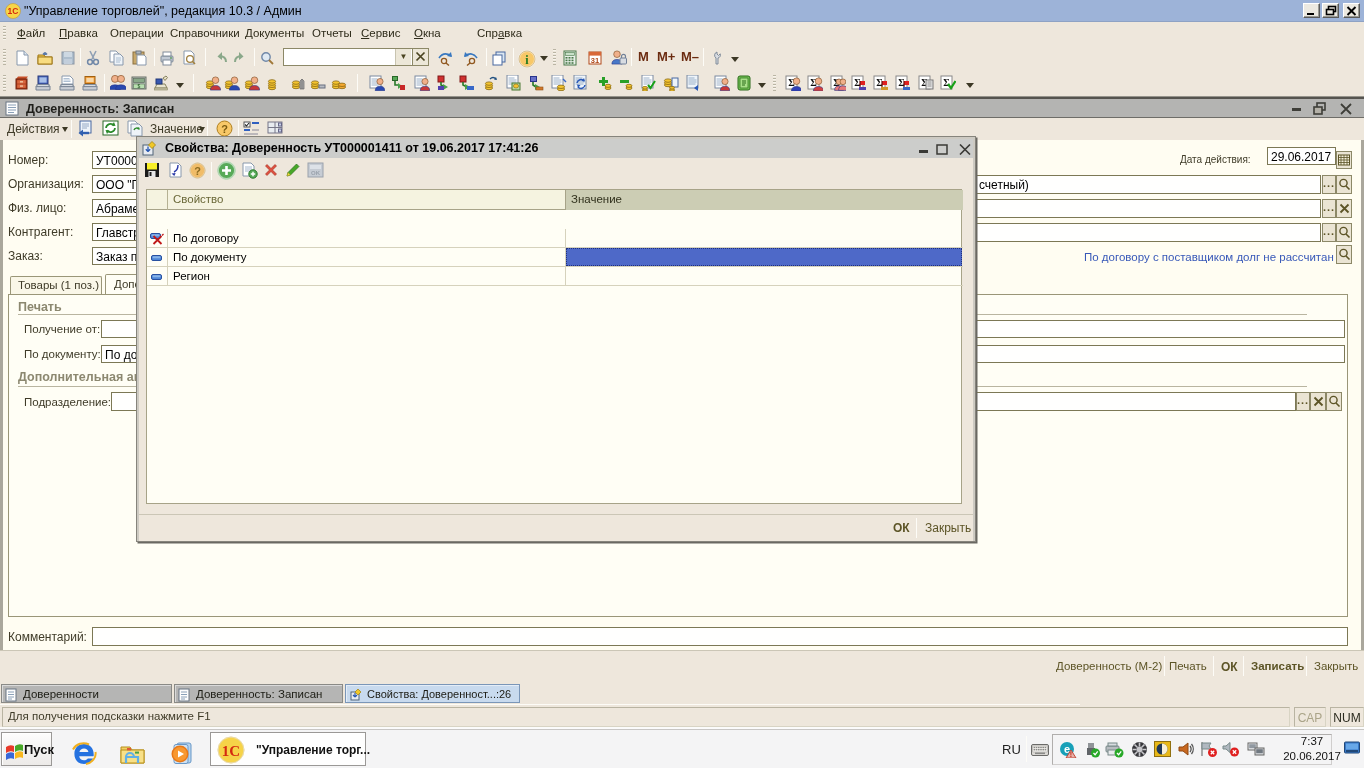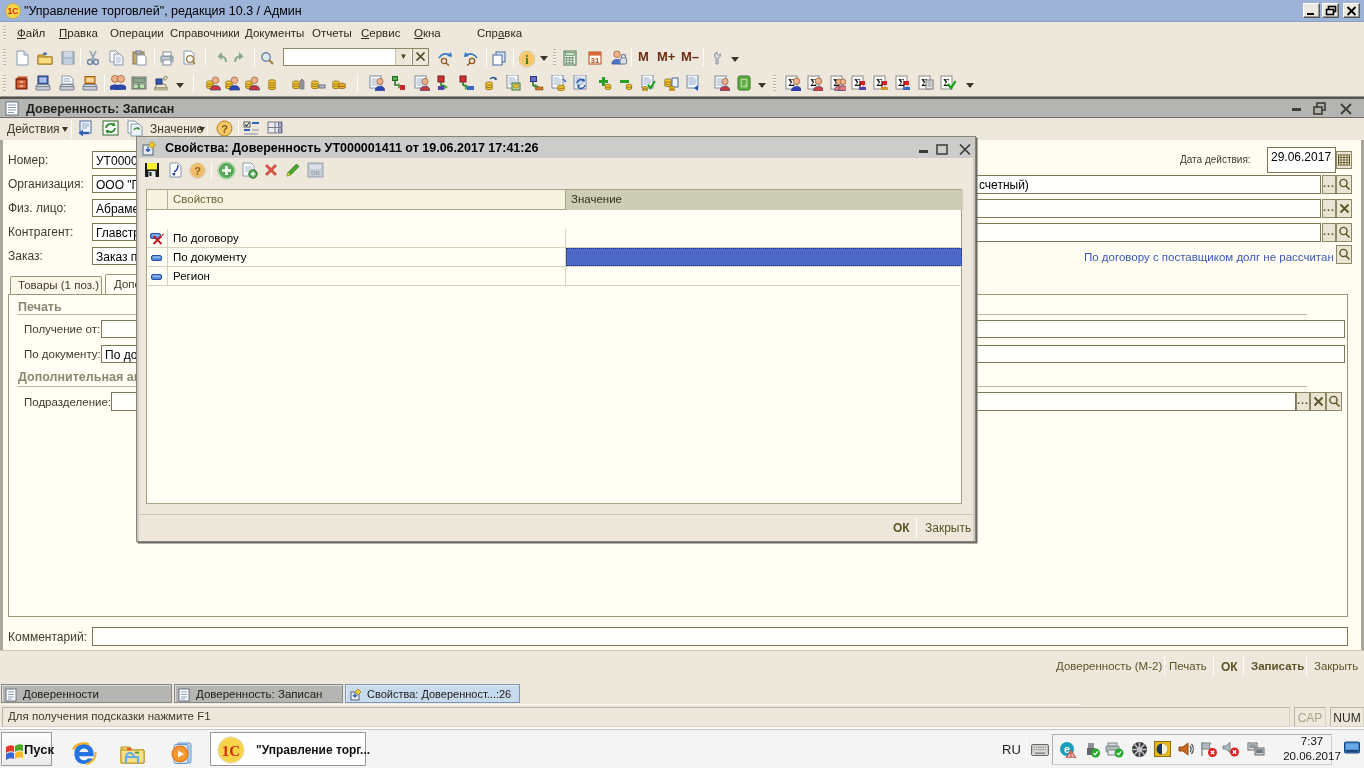--- a/index.html
+++ b/index.html
@@ -498,21 +498,21 @@
       <div class="abs lbl" style="left:8px;top:37px">Организация:</div>
       <div class="abs lbl" style="left:8px;top:61px">Физ. лицо:</div>
       <div class="abs lbl" style="left:8px;top:85px">Контрагент:</div>
       <div class="abs lbl" style="left:8px;top:109px">Заказ:</div>
       <div class="inp" style="left:92px;top:11px;width:60px;height:18px;padding:2px 0 0 3px">УТ0000</div>
       <div class="inp" style="left:92px;top:35px;width:60px;height:18px;padding:2px 0 0 3px">ООО "Г.</div>
       <div class="inp" style="left:92px;top:59px;width:60px;height:18px;padding:2px 0 0 3px">Абраме</div>
       <div class="inp" style="left:92px;top:83px;width:60px;height:18px;padding:2px 0 0 3px">Главстр</div>
       <div class="inp" style="left:92px;top:107px;width:60px;height:18px;padding:2px 0 0 3px">Заказ п</div>
       <div class="abs lbl" style="left:1180px;top:14px;font-size:10px">Дата действия:</div>
-      <div class="inp" style="left:1267px;top:7px;width:69px;height:26px;padding:2px 0 0 3px">29.06.2017</div>
+      <div class="inp" style="left:1267px;top:7px;width:69px;height:18px;padding:2px 0 0 3px">29.06.2017</div>
       <div class="ibtn" style="left:1336px;top:11px;width:16px;height:18px">
         <svg width="12" height="12" style="margin:2px auto 0" viewBox="0 0 12 12">
           <rect x="0.5" y="1" width="11" height="10" fill="#f4efda" stroke="#5c5426"></rect>
           <path d="M0.5 3.5h11M3 1v10M6 1v10M9 1v10M0.5 6h11M0.5 8.5h11" stroke="#5c5426" stroke-width="0.8"></path>
         </svg>
       </div>
       <div class="inp" style="left:975px;top:35px;width:346px;height:19px;padding:2px 0 0 3px">счетный)</div>
       <div class="ibtn" style="left:1322px;top:35px;width:14px;height:19px"><span style="position:relative;top:-3px;letter-spacing:1px;font-weight:bold;font-size:11px">...</span></div>
       <div class="ibtn" style="left:1336px;top:35px;width:16px;height:19px">
         <svg width="13" height="13" style="margin:2px auto 0" viewBox="0 0 13 13">

